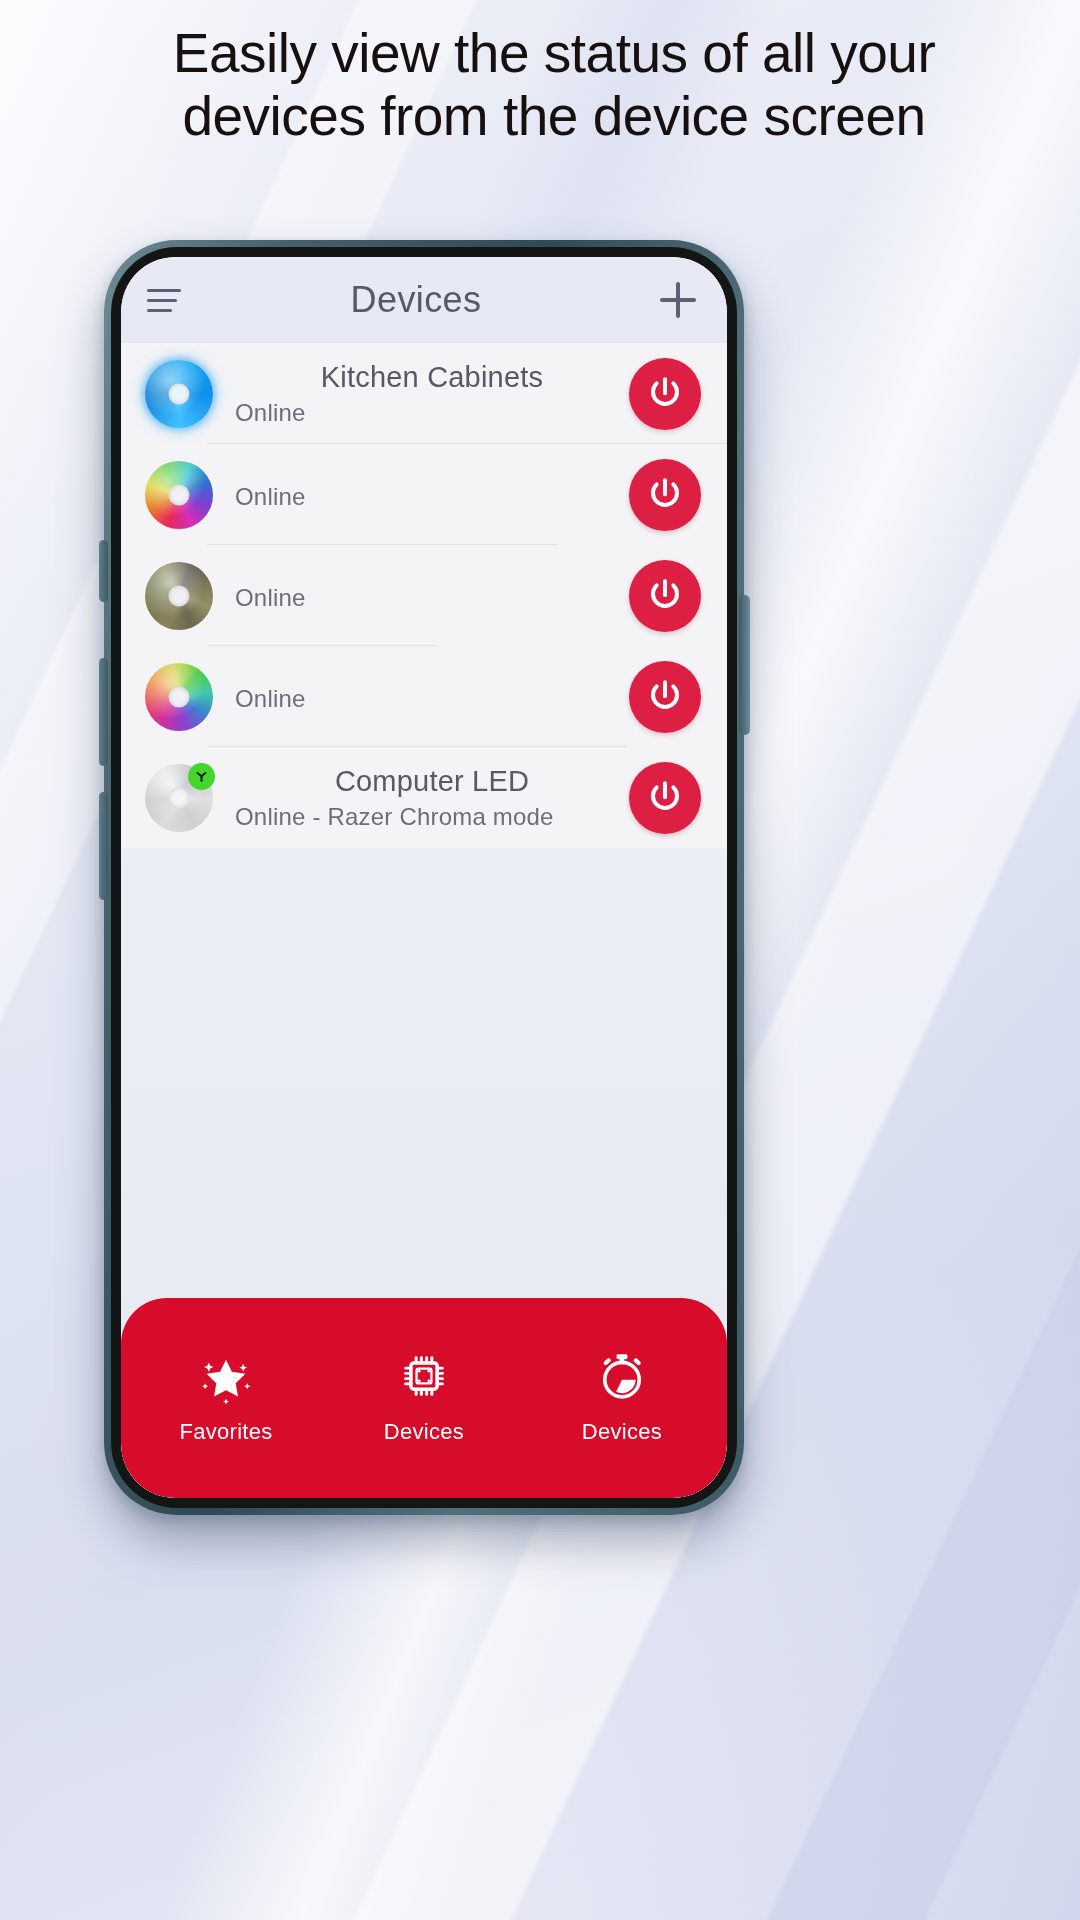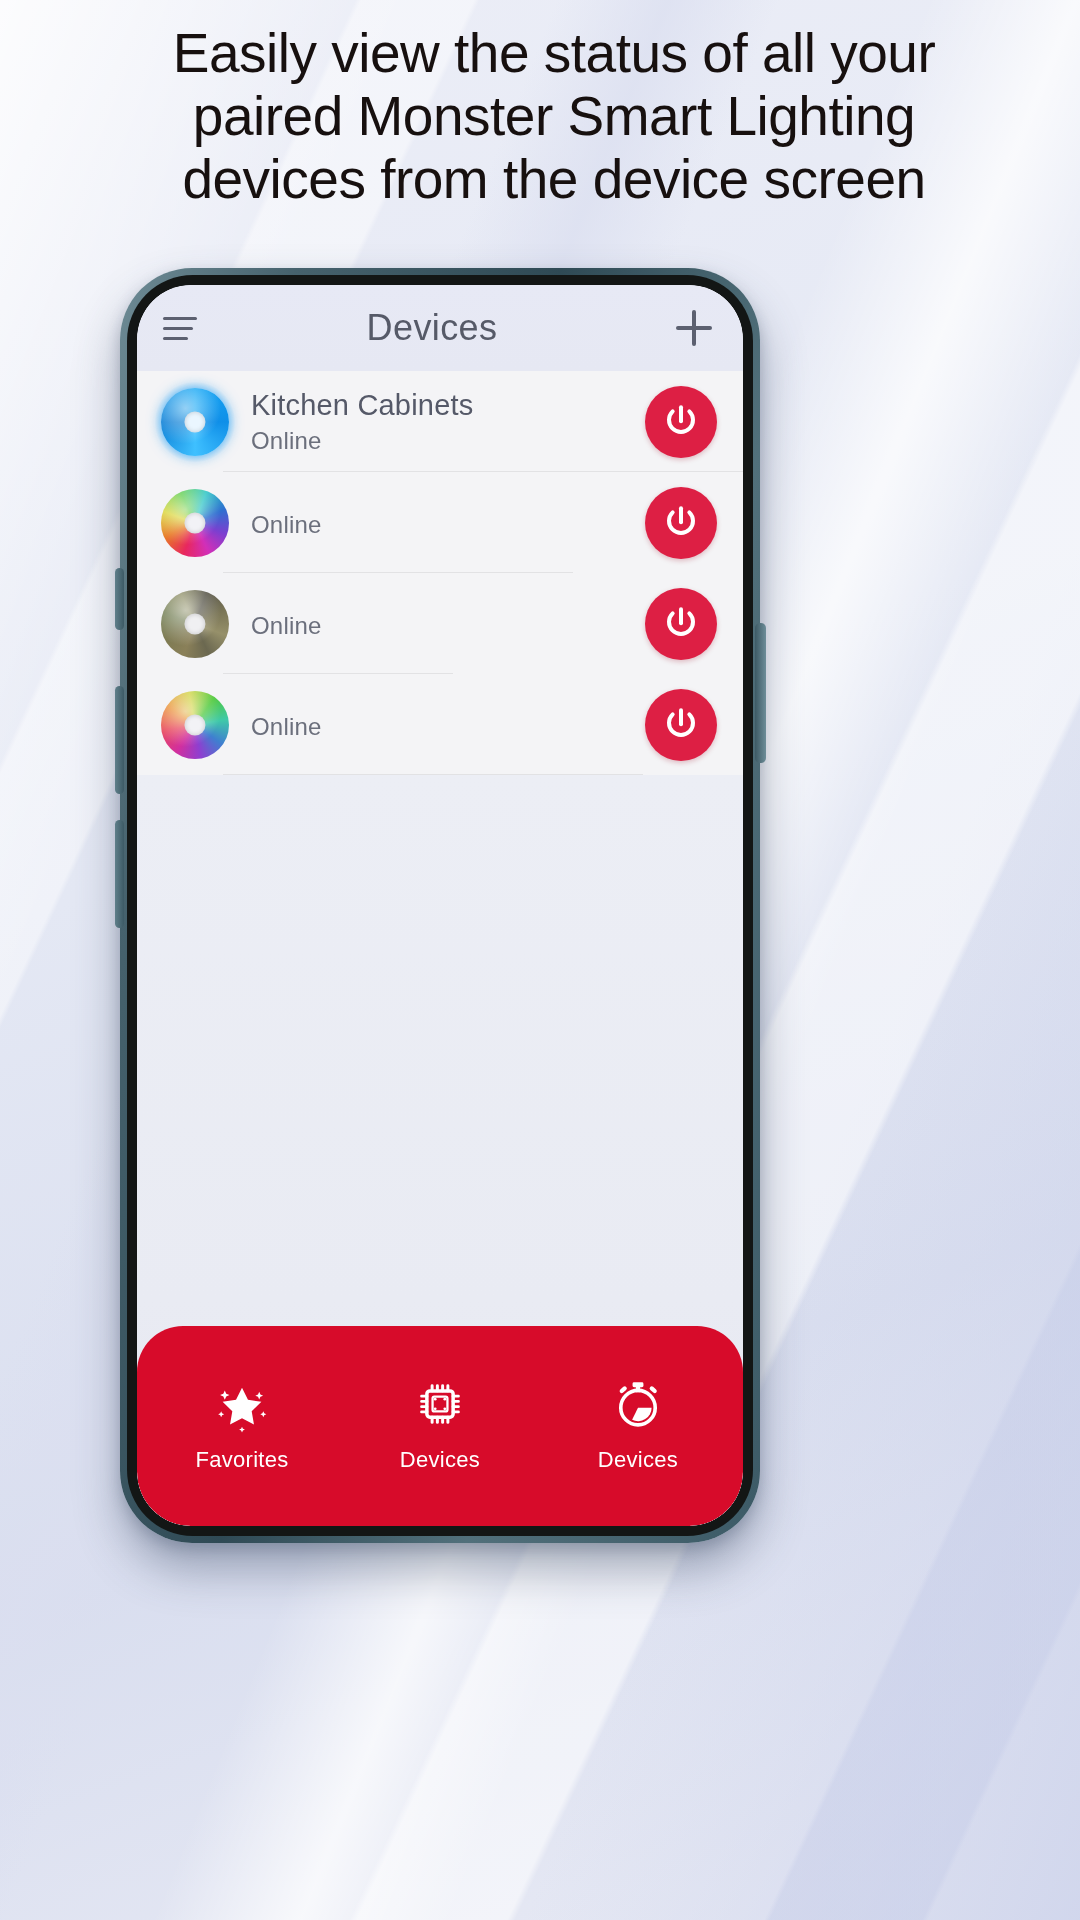--- a/index.html
+++ b/index.html
@@ -24,21 +24,21 @@
         linear-gradient(115deg,transparent 0 84%,rgba(197,204,232,.45) 84.3% 92%,transparent 92.3% 100%);
   }
 
   
   #headline{position:absolute;left:0;right:0;top:22px;text-align:center;
      font-size:55px;line-height:63px;color:#17100f;letter-spacing:-.5px;
      font-family:"Liberation Sans",sans-serif;}
   #headline div{white-space:nowrap;padding-left:28px;}
 
   
-  #phone{position:absolute;left:120px;top:240px;width:640px;height:1275px;margin-top:28px;}
+  #phone{position:absolute;left:104px;top:240px;width:640px;height:1275px;}
   .frame-outer{position:absolute;inset:0;border-radius:72px;
       background:linear-gradient(105deg,#6e8b95 0%,#46626d 18%,#2f4a55 45%,#51707b 70%,#3c5a66 100%);
       box-shadow:0 26px 45px rgba(60,75,100,.42), 0 6px 14px rgba(60,75,100,.25);}
   .frame-inner{position:absolute;inset:7px;border-radius:66px;background:#131615;}
   .bezel{position:absolute;left:17px;right:17px;top:17px;bottom:17px;border-radius:54px;
       background:#0f1211;overflow:hidden;}
   .screen{position:absolute;inset:0;border-radius:54px;overflow:hidden;
       background:linear-gradient(168deg,#e7e9f5 0%,#e9ebf4 24%,#eceef5 55%,#e7e9f1 100%);}
 
   
@@ -79,21 +79,21 @@
       width:31%;height:31%;border-radius:50%;background:#f2f2f4;
       box-shadow:0 0 5px rgba(0,0,0,.18) inset;}
   .ring .gloss{position:absolute;inset:0;border-radius:50%;
       background:radial-gradient(circle at 36% 30%,rgba(255,255,255,.55),rgba(255,255,255,0) 55%);}
   .halo{position:absolute;left:-6px;top:-6px;right:-6px;bottom:-6px;border-radius:50%;}
 
   .badge-razer{position:absolute;right:-2px;top:-1px;width:27px;height:27px;border-radius:50%;
       background:#44d62c;display:flex;align-items:center;justify-content:center;}
 
   .dev-text{flex:1;padding-left:22px;}
-  .dev-name{font-size:29px;color:#555968;line-height:34px;letter-spacing:.2px;}
+  .dev-name{font-size:29px;color:#555968;line-height:34px;letter-spacing:.2px;text-align:center;}
   .dev-status{font-size:24px;color:#6b6f7c;line-height:28px;margin-top:5px;letter-spacing:.2px;}
 
   .pw-btn{flex:0 0 72px;width:72px;height:72px;border-radius:50%;background:#dd1f44;
       margin-right:26px;display:flex;align-items:center;justify-content:center;cursor:pointer;
       box-shadow:0 2px 5px rgba(160,20,45,.25);}
 
   .list-filler{flex:1;background:linear-gradient(180deg,#eceef5,#e9ebf3 70%,#e6e8f1);}
 
   
   .bottom-wrap{position:absolute;left:0;right:0;bottom:0;height:230px;
@@ -108,21 +108,20 @@
 
   .screen-col{position:absolute;inset:0;display:flex;flex-direction:column;}
 </style>
 </head>
 <body>
 
 <div id="bg"></div>
 
 <div id="headline">
   <div>Easily view the status of all your</div>
-  <div>paired Monster Smart Lighting</div>
   <div>devices from the device screen</div>
 </div>
 
 <div id="phone">
   <div class="frame-outer"></div>
   <div class="frame-inner"></div>
   <div class="btn-side bs-l1"></div>
   <div class="btn-side bs-l2"></div>
   <div class="btn-side bs-l3"></div>
   <div class="btn-side bs-r1"></div>
@@ -210,20 +209,44 @@
               <div class="dev-status">Online</div>
             </div>
             <div class="pw-btn">
               <svg width="40" height="40" viewBox="0 0 24 24">
                 <path d="M12 3.2v8.3" stroke="#fff" stroke-width="2.4" stroke-linecap="round" fill="none"></path>
                 <path d="M7.0 5.6a7.2 7.2 0 1 0 10 0" stroke="#fff" stroke-width="2.4" stroke-linecap="round" fill="none"></path>
               </svg>
             </div>
           </div>
 
+          <div class="device-row">
+            <div class="dev-icon">
+              <div class="ring" style="background:conic-gradient(from 210deg,#dcdcde,#c9c9cc,#e6e6e8,#b9b9bd,#e0e0e2,#cfcfd2,#dcdcde);">
+                <div class="gloss"></div>
+                  <div class="hole" style="background:#f4f4f6"></div>
+              </div>
+              <div class="badge-razer">
+                <svg width="17" height="17" viewBox="0 0 24 24">
+                  <path d="M12 13.4 L4.6 7.2 L6.2 5.2 L12 10.0 L17.8 5.2 L19.4 7.2 Z" fill="#0c0c0c"></path>
+                  <path d="M10.6 12.6 h2.8 v6.6 h-2.8 Z" fill="#0c0c0c"></path>
+                </svg>
+              </div>
+            </div>
+            <div class="dev-text">
+              <div class="dev-name">Computer LED</div>
+              <div class="dev-status">Online - Razer Chroma mode</div>
+            </div>
+            <div class="pw-btn">
+              <svg width="40" height="40" viewBox="0 0 24 24">
+                <path d="M12 3.2v8.3" stroke="#fff" stroke-width="2.4" stroke-linecap="round" fill="none"></path>
+                <path d="M7.0 5.6a7.2 7.2 0 1 0 10 0" stroke="#fff" stroke-width="2.4" stroke-linecap="round" fill="none"></path>
+              </svg>
+            </div>
+          </div>
 
         </div>
 
         <div class="list-filler"></div>
 
         <div class="bottom-wrap">
           <div class="bottom-nav">
 
             <div class="nav-item">
               <div class="nav-icon">

